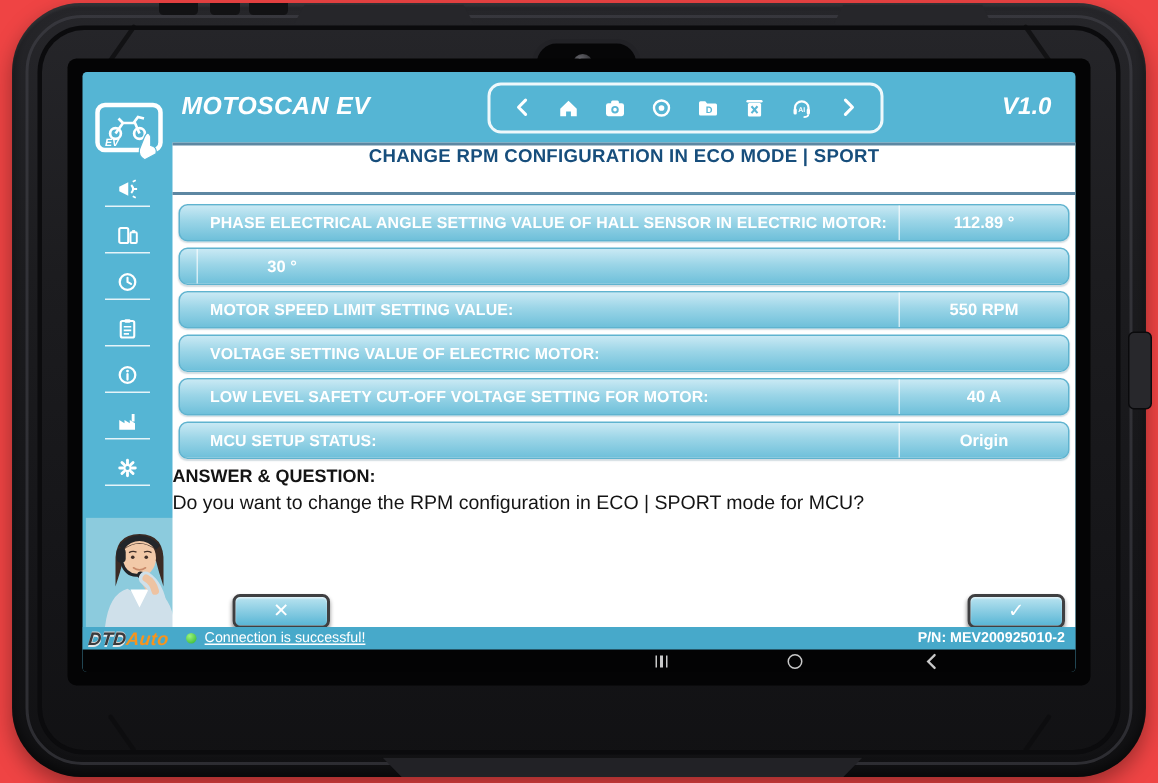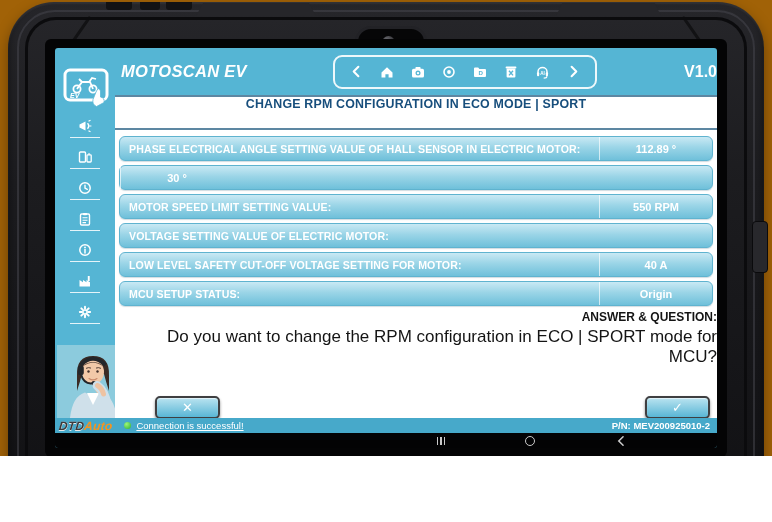--- a/index.html
+++ b/index.html
@@ -1,16 +1,16 @@
 <!DOCTYPE html>
 <html><head>
 <meta charset="utf-8">
 <style>
   html,body{margin:0;padding:0;background:#fff;}
-  .stage{position:relative;width:772px;height:456px;background:#a16207;overflow:hidden;
+  .stage{position:relative;width:772px;height:522px;background:#ef4444;overflow:hidden;
          font-family:"Liberation Sans",sans-serif;-webkit-font-smoothing:antialiased;}
   
   .case{position:absolute;left:8px;top:2px;width:756px;height:516px;border-radius:46px;
         background:linear-gradient(180deg,#26262a 0%,#1c1c1f 35%,#151518 75%,#111113 100%);
         box-shadow:inset 0 2px 2px rgba(255,255,255,.07), inset 0 -4px 8px rgba(0,0,0,.55), 0 6px 14px rgba(0,0,0,.35);}
   .case::before{content:"";position:absolute;left:9px;top:8px;right:9px;bottom:8px;border-radius:38px;
         border:2px solid rgba(70,70,76,.55);}
   .case::after{content:"";position:absolute;left:20px;top:18px;right:20px;bottom:18px;border-radius:28px;
         box-shadow:0 0 0 3px #0b0b0d;}
   .top-tab{position:absolute;top:0;height:8px;background:#121214;border-radius:0 0 3px 3px;}
@@ -28,45 +28,45 @@
          border:1px solid #0a0a0c;border-radius:4px;}
   
   .bezel{position:absolute;left:45px;top:39px;width:682px;height:418px;background:#040405;border-radius:6px;}
   .screen{position:absolute;left:55px;top:48px;width:662px;height:400px;background:#55b5d4;border-radius:3px;overflow:hidden;}
   
   .header{position:absolute;left:60px;top:0;right:0;height:47px;display:flex;align-items:center;}
   .app-title{font-style:italic;font-weight:800;font-size:16.5px;color:#fff;letter-spacing:.3px;margin-left:6px;white-space:nowrap;}
   .toolbar{margin:0 auto;display:flex;align-items:center;gap:15px;height:30px;padding:0 14px;
            border:2px solid rgba(255,255,255,.9);border-radius:9px;}
   .toolbar svg{display:block;}
-  .version{font-weight:800;font-size:16px;color:#fff;}
+  .version{font-style:italic;font-weight:800;font-size:16px;color:#fff;margin-right:16px;}
   
   .logo-box{position:absolute;left:8px;top:20px;width:46px;height:42px;}
   .side-icons{position:absolute;left:0;top:70px;width:60px;display:flex;flex-direction:column;align-items:center;}
   .side-item{width:60px;height:31px;display:flex;flex-direction:column;align-items:center;justify-content:flex-start;cursor:pointer;}
   .side-item svg{display:block;}
   .side-underline{width:30px;height:1px;background:rgba(255,255,255,.85);margin-top:3px;}
   
   .agent{position:absolute;left:2px;top:297px;width:73px;height:73px;overflow:hidden;}
   
   .panel{position:absolute;left:60px;top:47px;right:0;bottom:30px;background:#fff;}
   .title-band{height:31px;border-top:2px solid #5d87a2;border-bottom:2px solid #5d87a2;
               display:flex;align-items:flex-start;justify-content:center;}
   .page-title{font-size:12.4px;font-weight:700;color:#174e7c;letter-spacing:.2px;}
   .rows{padding:6px 4px 0 4px;}
   .row{height:23px;margin-bottom:4px;border-radius:6px;display:flex;align-items:stretch;cursor:pointer;
        background:linear-gradient(180deg,#c9e9f4 0%,#9bd5e7 45%,#6fc0da 100%);
-       border:1px solid #5fb3cf;box-shadow:0 1px 1px rgba(0,60,90,.18);}
+       border:1px solid #5fb3cf;box-shadow:0 1px 1px rgba(0,60,90,.18);padding-left:11px;}
   .row-label{flex:1;display:flex;align-items:center;padding-left:9px;font-size:10.6px;font-weight:700;color:#fff;
        white-space:nowrap;overflow:hidden;letter-spacing:.1px;}
   .row-value{width:112px;display:flex;align-items:center;justify-content:center;font-size:11px;font-weight:700;color:#fff;
        border-left:1px solid rgba(255,255,255,.65);}
-  .qa{margin-top:3px;text-align:right;color:#141414;}
+  .qa{margin-top:3px;text-align:left;color:#141414;}
   .qa-heading{font-size:12px;font-weight:700;}
-  .qa-text{font-size:17px;margin-top:3px;}
+  .qa-text{font-size:13px;margin-top:3px;}
   
   .act-btn{position:absolute;top:348px;width:61px;height:19px;border-radius:5px;cursor:pointer;
        background:linear-gradient(180deg,#b9e3f0,#59b6d5);border:2px solid #3f3f41;
        box-shadow:0 2px 3px rgba(0,0,0,.45), inset 0 1px 1px rgba(255,255,255,.6);
        display:flex;align-items:center;justify-content:center;color:#fff;font-weight:700;font-size:13px;
        font-family:"DejaVu Sans",sans-serif;line-height:1;}
   .act-cancel{left:100px;}
   .act-confirm{left:590px;}
   
   .statusbar{position:absolute;left:0;right:0;top:370px;height:15px;background:#47a9ca;

